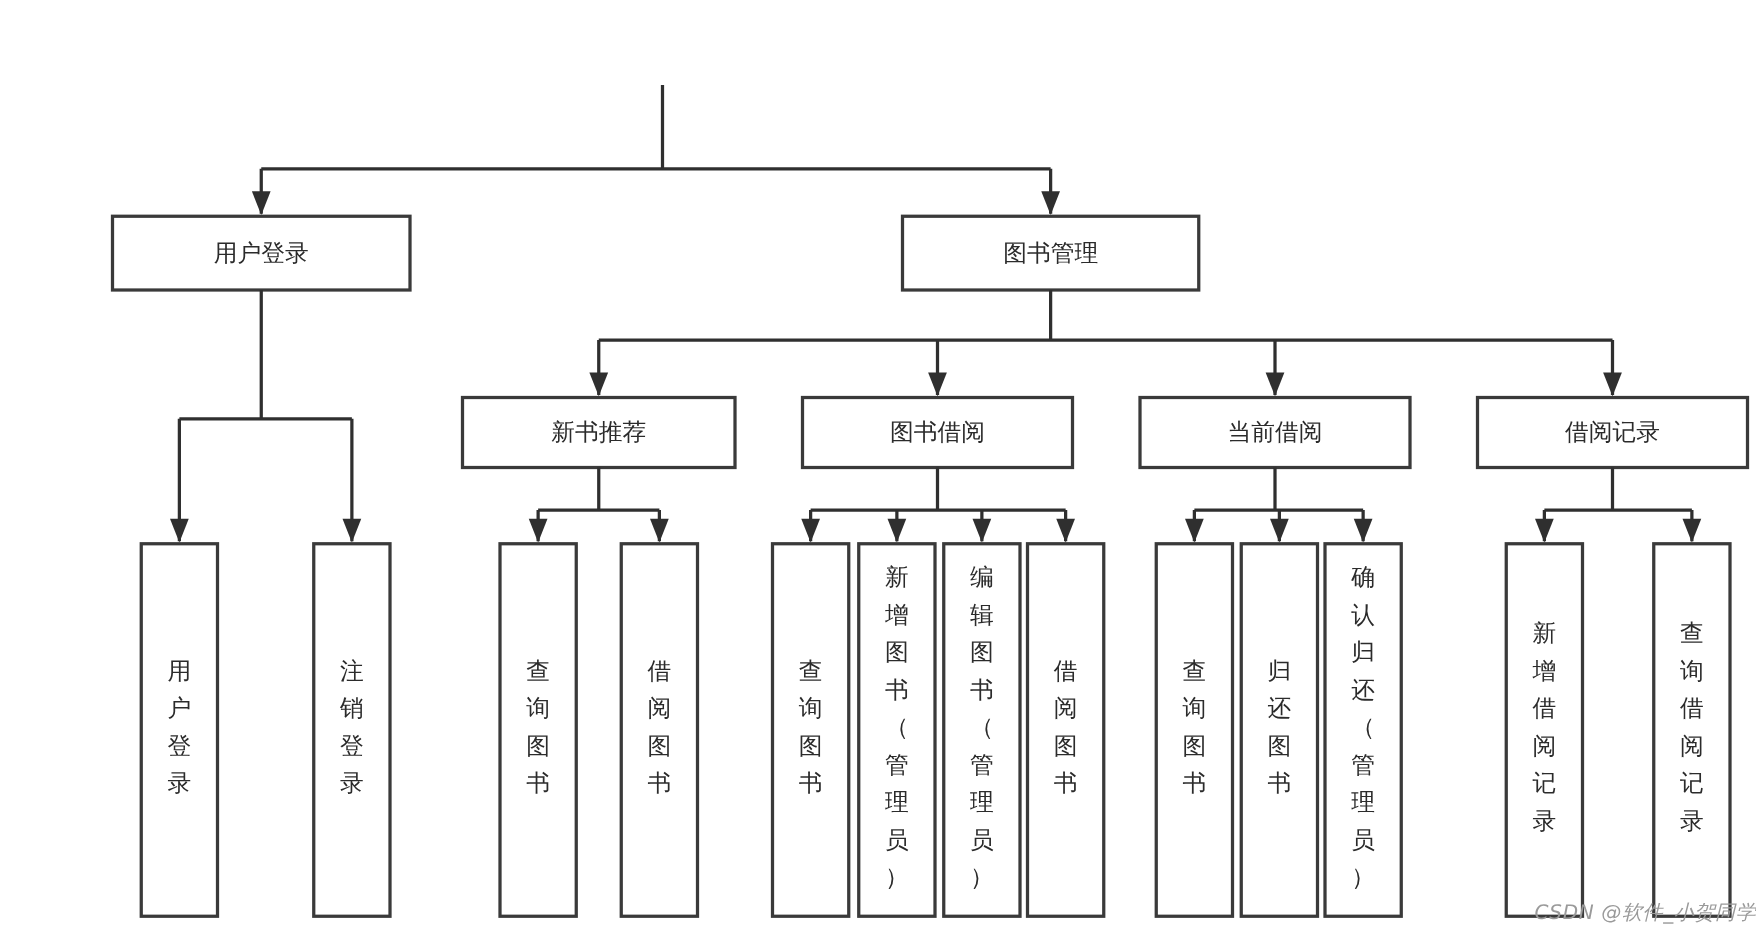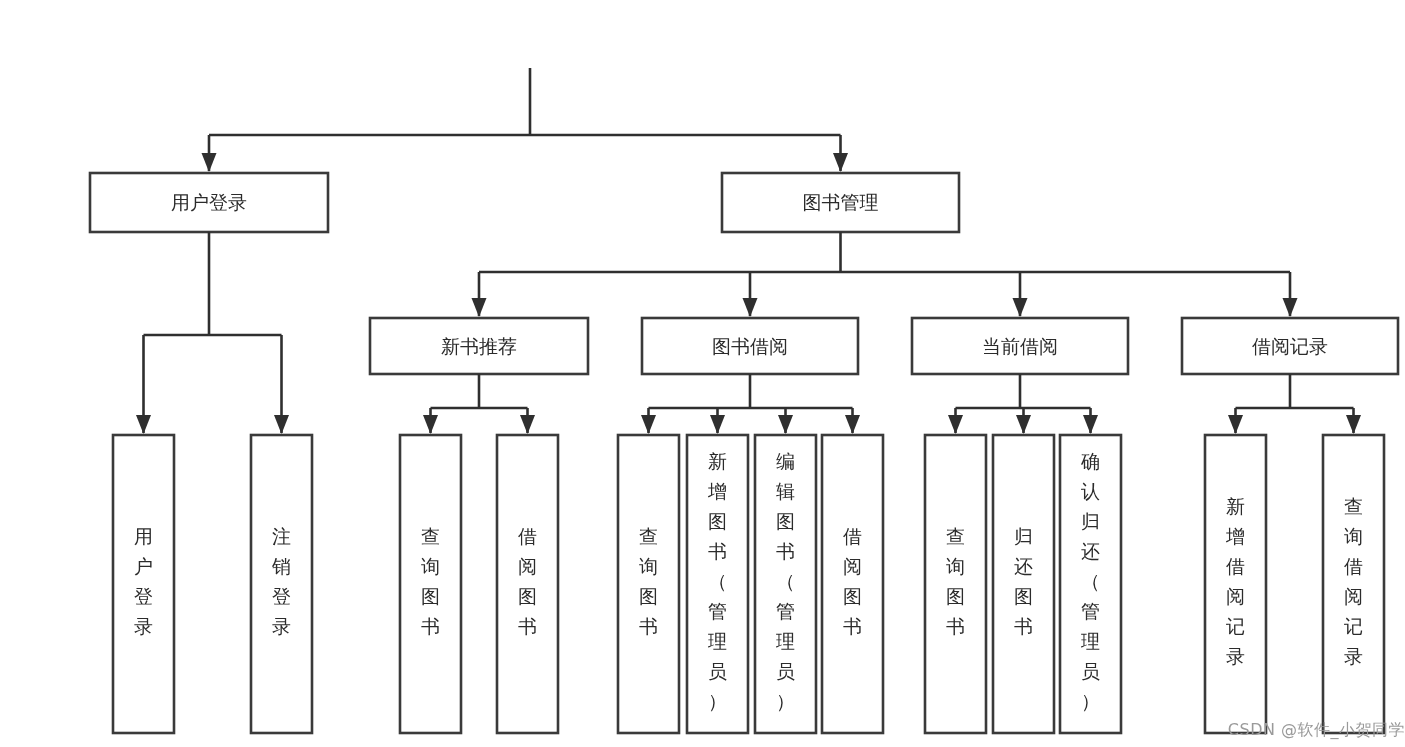--- a/index.html
+++ b/index.html
@@ -65,20 +65,21 @@
   .watermark {
     position: absolute;
     right: 10px;
     bottom: 6px;
     font-family: "DejaVu Sans", "Liberation Sans", sans-serif;
     font-size: 16px;
     color: #9a9a9a;
     white-space: nowrap;
     pointer-events: none;
     letter-spacing: 0.5px;
+    font-style: italic;
   }
 </style>
 </head>
 <body>
 
 <div id="diagram-root">
 
   <svg class="diagram-canvas" id="diagram-svg" viewBox="0 0 1405 747" xmlns="http://www.w3.org/2000/svg">
       <line x1="520" y1="68" x2="520" y2="135" class="edge-line"></line>
       <line x1="199" y1="135" x2="830.5" y2="135" class="edge-line"></line>

